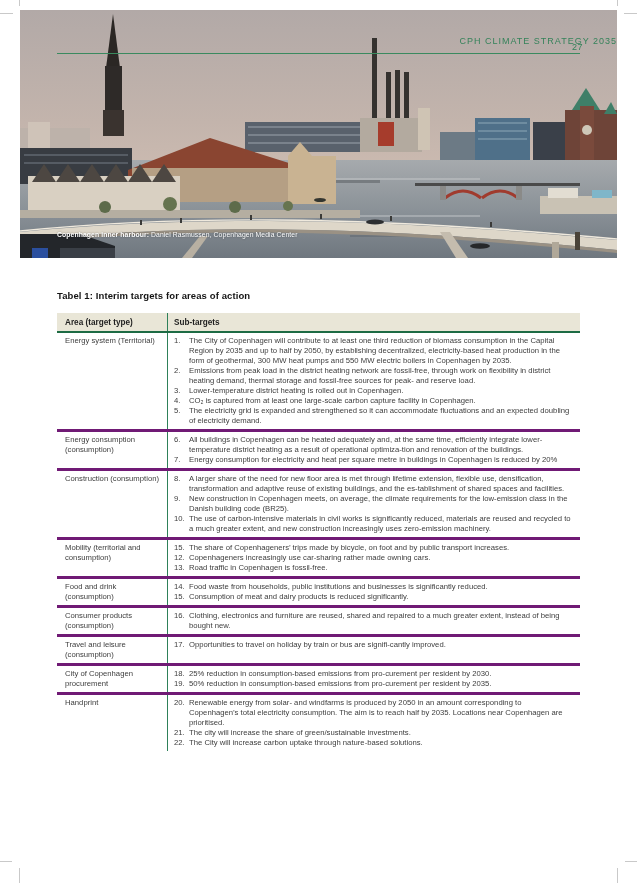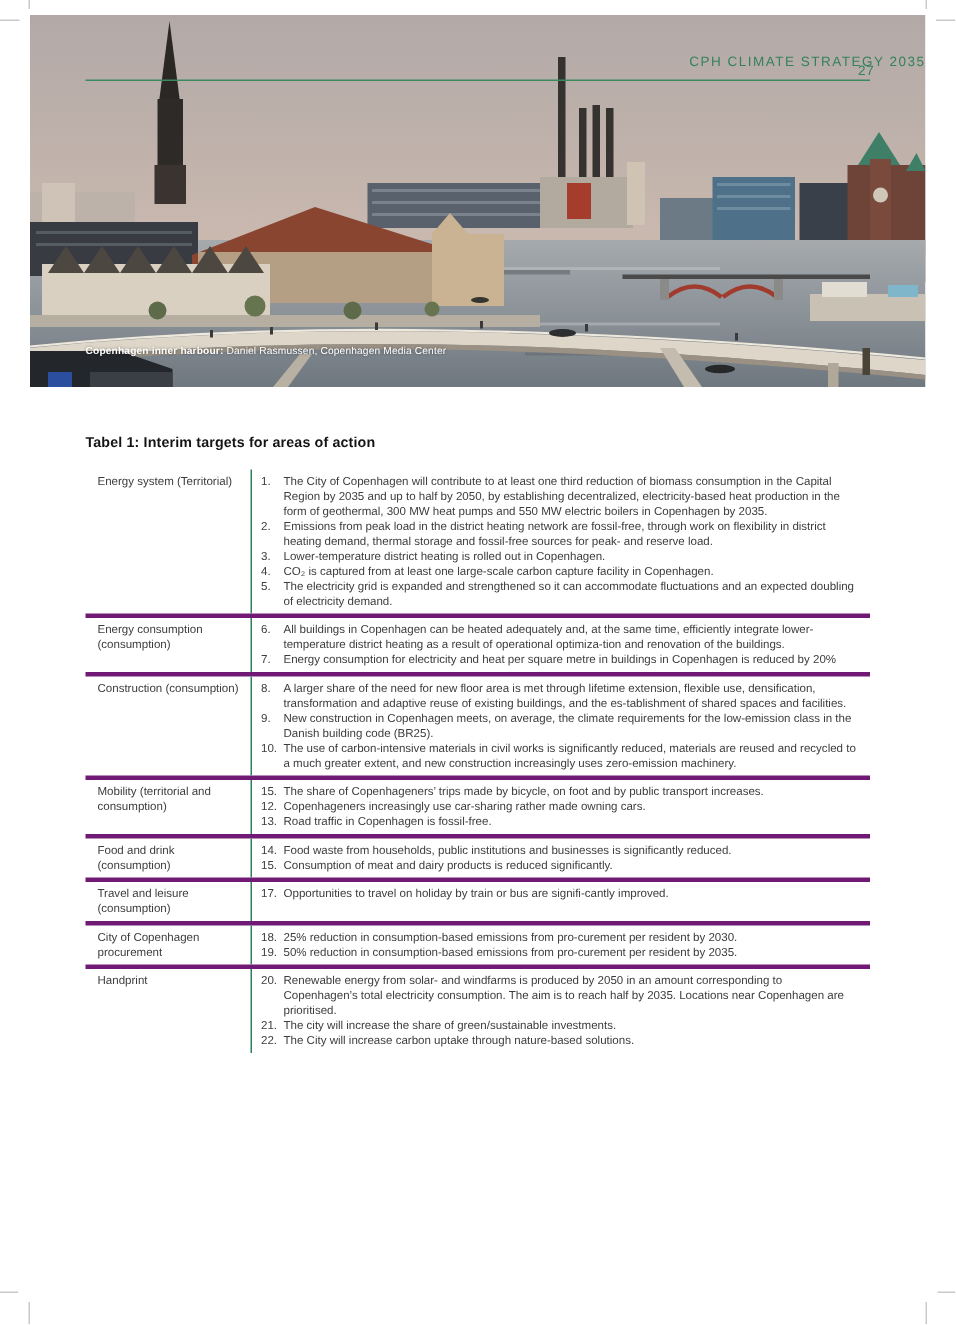--- a/index.html
+++ b/index.html
@@ -185,20 +185,24 @@
     <div class="photo-header-title">CPH CLIMATE STRATEGY 2035</div>
     <div class="photo-header-page">27</div>
     <div class="photo-header-rule"></div>
 
     <div class="photo-caption"><b>Copenhagen inner harbour:</b><span> Daniel Rasmussen, Copenhagen Media Center</span></div>
   </div>
 
   <div class="table-title">Tabel 1: Interim targets for areas of action</div>
 
   <div class="ttable">
+    <div class="thead">
+      <div class="th-area">Area (target type)</div>
+      <div class="th-sub">Sub-targets</div>
+    </div>
     <div>
         <div class="trow">
           <div class="td-area">Energy system (Territorial)</div>
           <div class="td-sub">
             <div class="item">
               <span class="num">1.</span>
               <span class="txt">The City of Copenhagen will contribute to at least one third reduction of biomass consumption in the Capital Region by 2035 and up to half by 2050, by establishing decentralized, electricity-based heat production in the form of geothermal, 300 MW heat pumps and 550 MW electric boilers in Copenhagen by 2035.</span>
             </div>
             <div class="item">
               <span class="num">2.</span>
@@ -272,20 +276,29 @@
               <span class="num">14.</span>
               <span class="txt">Food waste from households, public institutions and businesses is significantly reduced.</span>
             </div>
             <div class="item">
               <span class="num">15.</span>
               <span class="txt">Consumption of meat and dairy products is reduced significantly.</span>
             </div>
           </div>
         </div>
         <div class="trow">
+          <div class="td-area">Consumer products (consumption)</div>
+          <div class="td-sub">
+            <div class="item">
+              <span class="num">16.</span>
+              <span class="txt">Clothing, electronics and furniture are reused, shared and repaired to a much greater extent, instead of being bought new.</span>
+            </div>
+          </div>
+        </div>
+        <div class="trow">
           <div class="td-area">Travel and leisure (consumption)</div>
           <div class="td-sub">
             <div class="item">
               <span class="num">17.</span>
               <span class="txt">Opportunities to travel on holiday by train or bus are signifi-cantly improved.</span>
             </div>
           </div>
         </div>
         <div class="trow">
           <div class="td-area">City of Copenhagen procurement</div>

